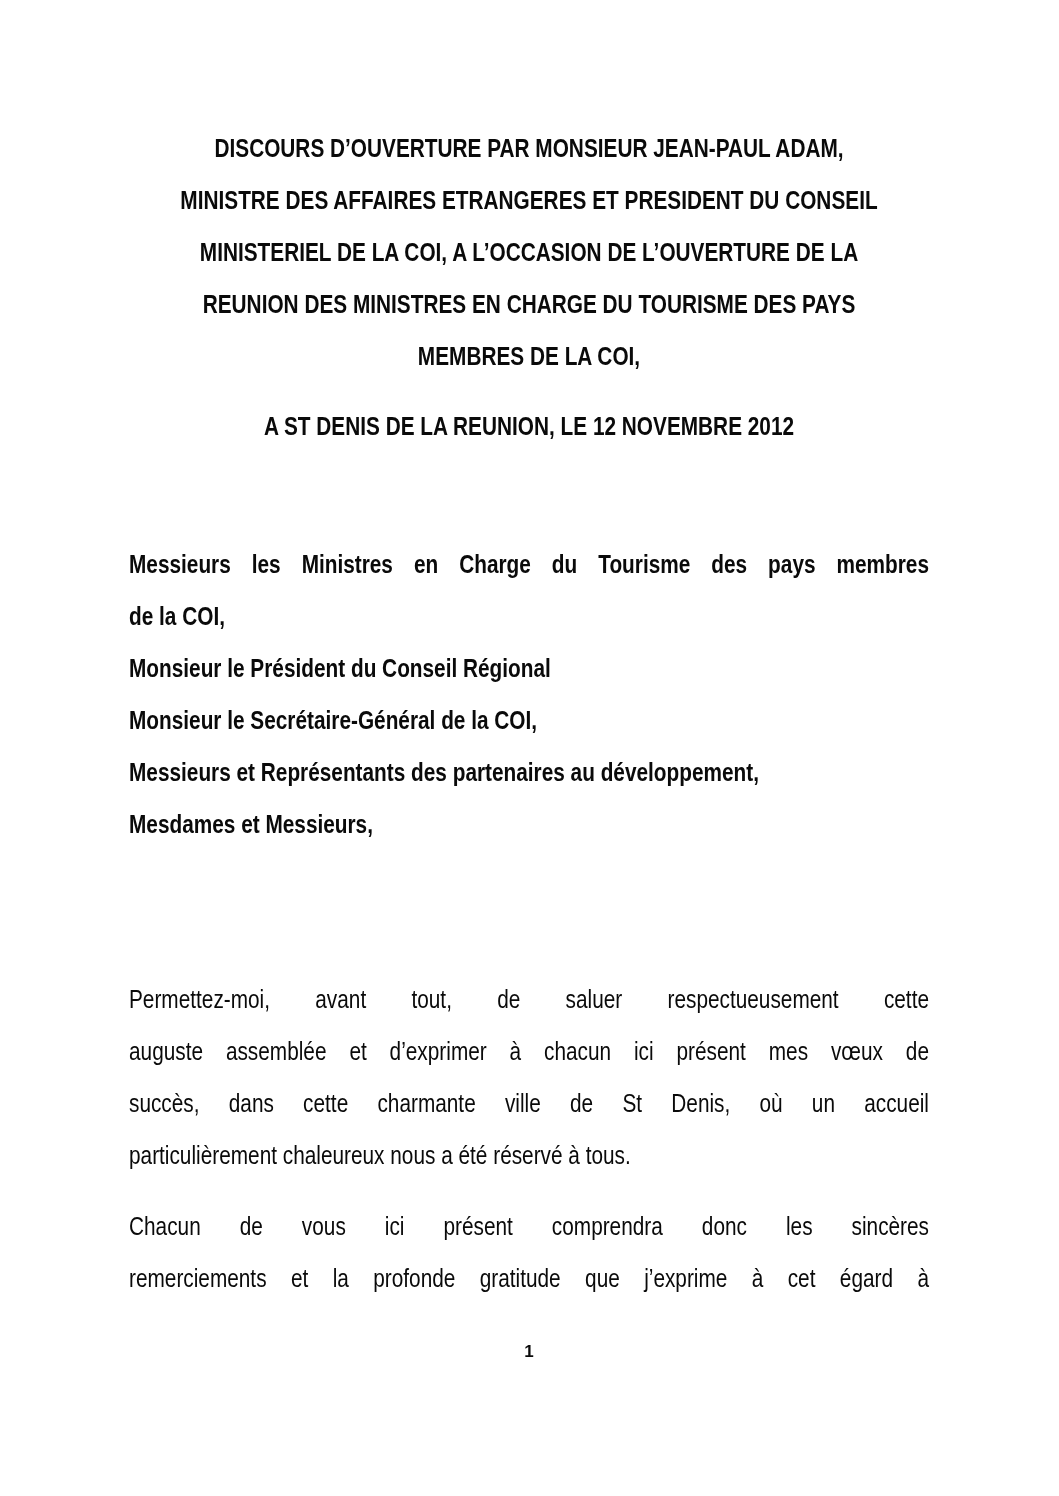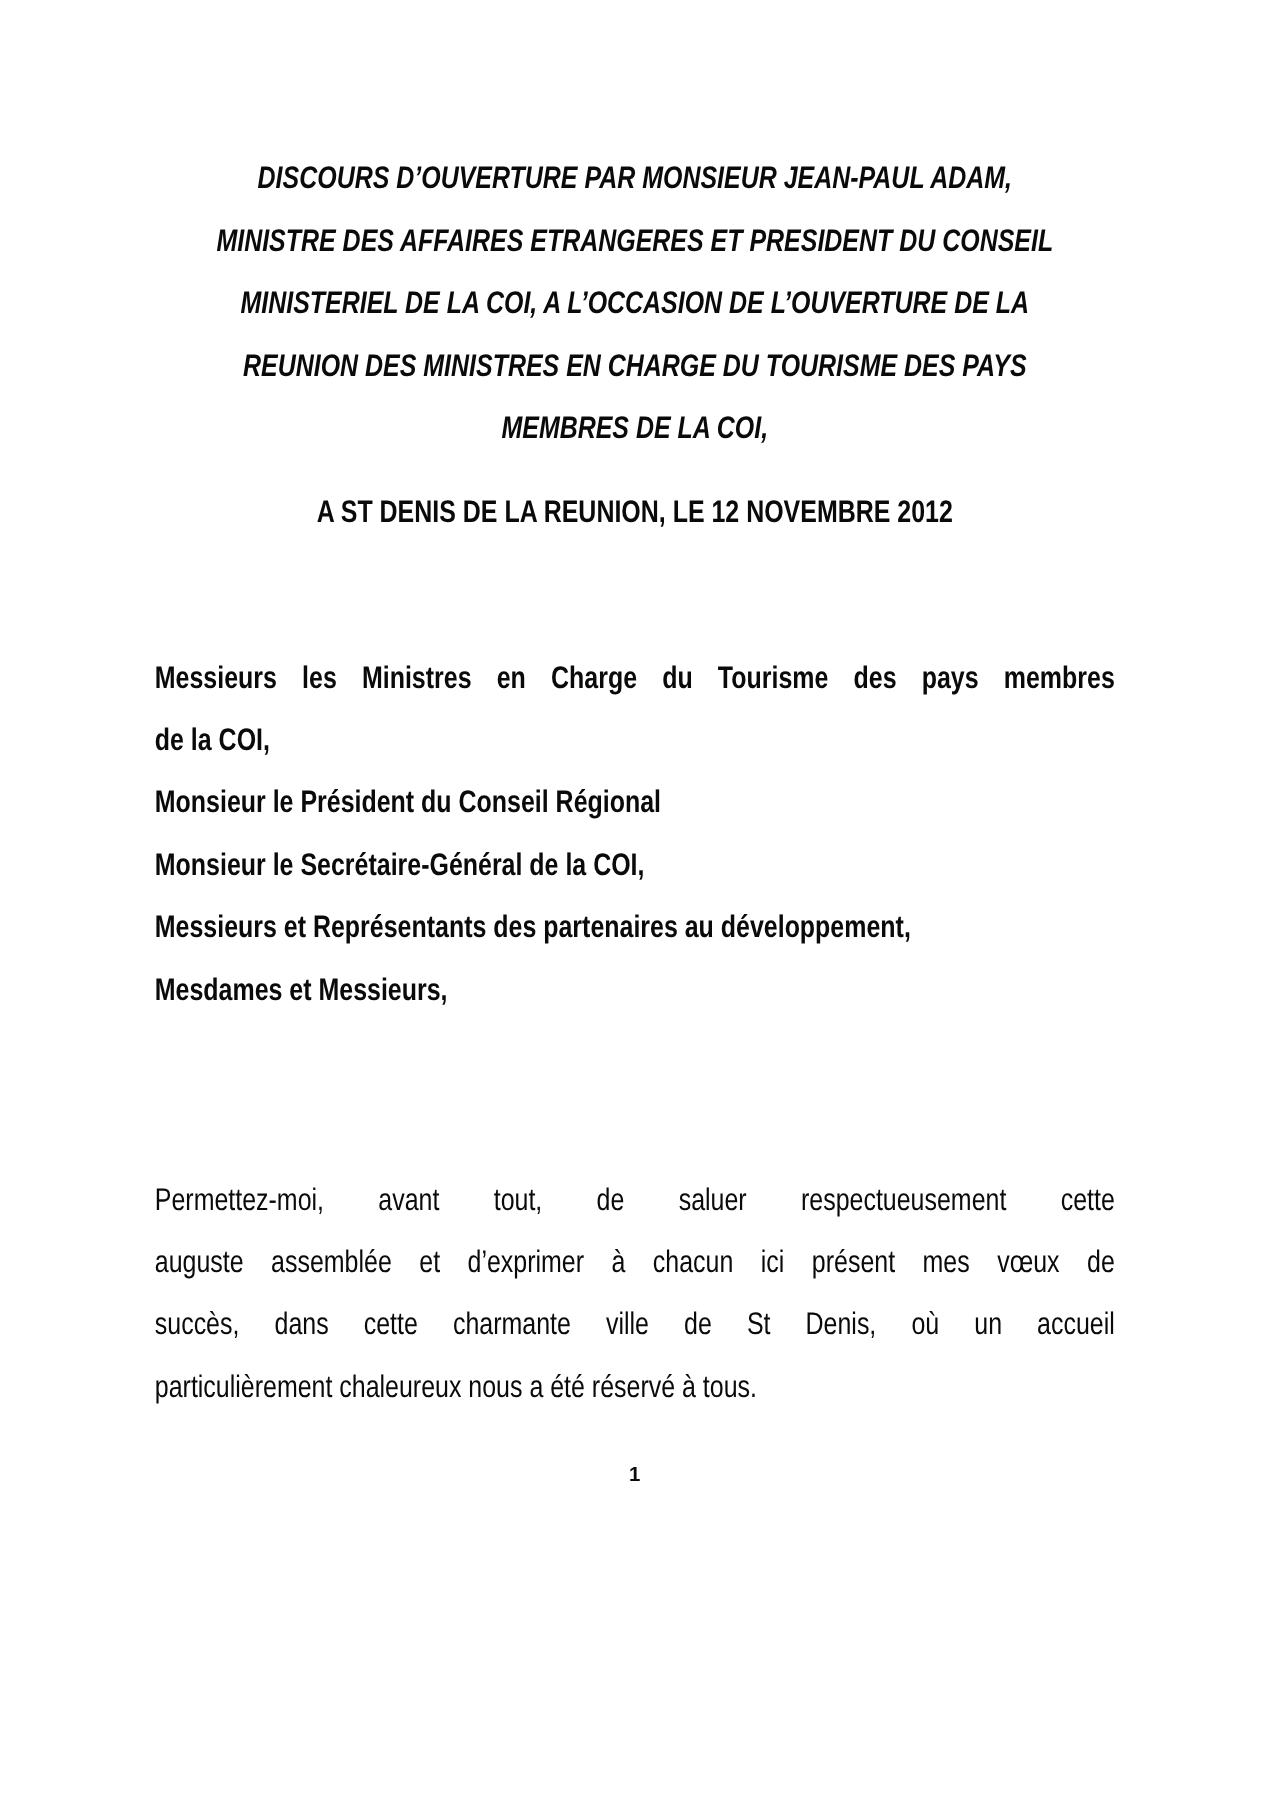--- a/index.html
+++ b/index.html
@@ -28,21 +28,20 @@
     height: 52px;
     line-height: 52px;
     width: 125%;
     transform: scaleX(0.8);
     transform-origin: 0 0;
     font-size: 26px;
     white-space: normal;
   }
   .title-block {
     margin-top: 122px;
-    font-style: italic;
   }
   .title-line {
     font-weight: bold;
     text-align: center;
   }
   .date-line {
     margin-top: 18px;
     font-weight: bold;
     text-align: center;
   }
@@ -94,15 +93,19 @@
       <div class="line salutation-line">Messieurs et Représentants des partenaires au développement,</div>
       <div class="line salutation-line">Mesdames et Messieurs,</div>
     </div>
   <div class="body-block">
       <div class="paragraph">
         <div class="line body-line justified">Permettez-moi, avant tout, de saluer respectueusement cette</div>
         <div class="line body-line justified">auguste assemblée et d’exprimer à chacun ici présent mes vœux de</div>
         <div class="line body-line justified">succès, dans cette charmante ville de St Denis, où un accueil</div>
         <div class="line body-line">particulièrement chaleureux nous a été réservé à tous.</div>
       </div>
+      <div class="paragraph">
+        <div class="line body-line justified">Chacun de vous ici présent comprendra donc les sincères</div>
+        <div class="line body-line justified">remerciements et la profonde  gratitude que j’exprime à cet égard à</div>
+      </div>
     </div>
   <div class="page-number">1</div>
 </div>
 
 </body></html>

